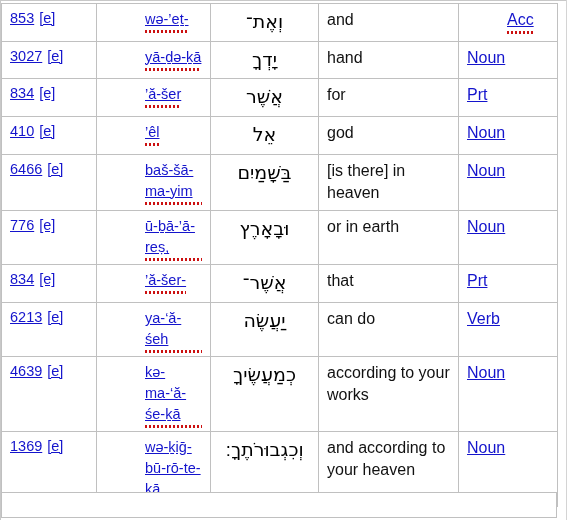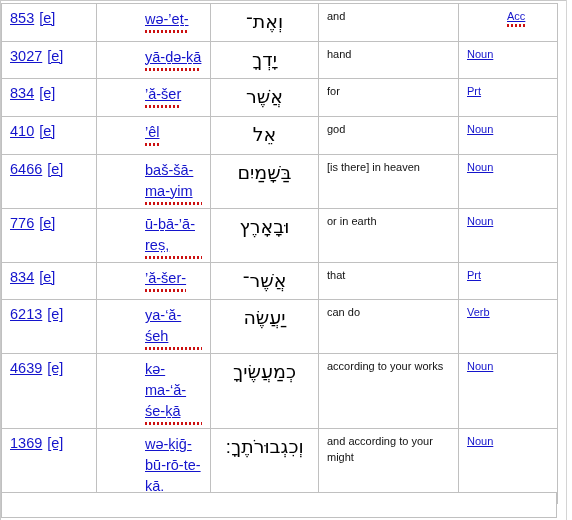--- a/index.html
+++ b/index.html
@@ -78,26 +78,26 @@
   .cell-hebrew {
     font-size: 19px;
     line-height: 1.35;
     text-align: center;
     direction: rtl;
     color: #000000;
     font-family: "DejaVu Sans", sans-serif;
     padding-top: 3px;
   }
   .cell-gloss {
-    font-size: 11px;
+    font-size: 16px;
     line-height: 1.4;
     color: #111111;
   }
   .cell-pos {
-    font-size: 11px;
+    font-size: 16px;
     line-height: 1.35;
   }
 
   
   a.lnk {
     color: #1414cc;
     text-decoration: underline;
     cursor: pointer;
   }
   
@@ -224,21 +224,21 @@
           <td class="cell-strongs"><a class="lnk">4639</a><span class="sep"></span><a class="lnk">[e]</a></td>
           <td class="cell-translit"><span class="spellline"><a class="lnk">kə-ma-‘ă-śe-ḵā</a></span></td>
           <td class="cell-hebrew">כְמַעֲשֶׂיךָ</td>
           <td class="cell-gloss">according to your works</td>
           <td class="cell-pos"><span><a class="lnk">Noun</a></span></td>
         </tr>
         <tr>
           <td class="cell-strongs"><a class="lnk">1369</a><span class="sep"></span><a class="lnk">[e]</a></td>
           <td class="cell-translit"><span class="spellline"><a class="lnk">wə-ḵiḡ-bū-rō-te-ḵā.</a></span></td>
           <td class="cell-hebrew">וְכִגְבוּרֹתֶךָ׃</td>
-          <td class="cell-gloss">and according to your might</td>
+          <td class="cell-gloss">and according to your heaven</td>
           <td class="cell-pos"><span><a class="lnk">Noun</a></span></td>
         </tr>
       </tbody>
   </table>
 
   <div class="footer-row">
     <div class="footer-text">Hebrew Texts</div>
   </div>
 
 </div>

